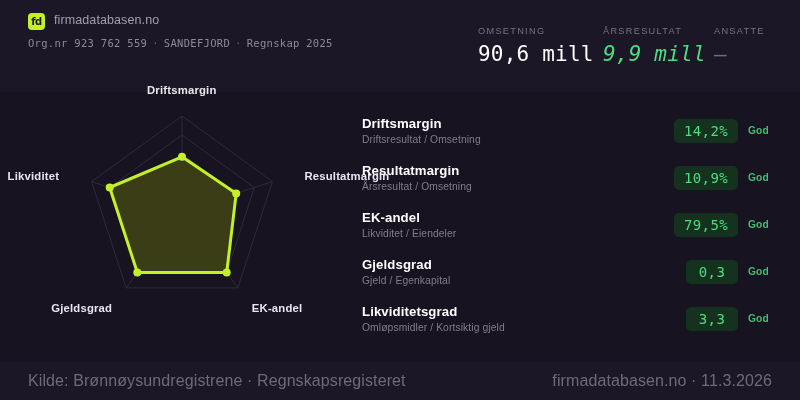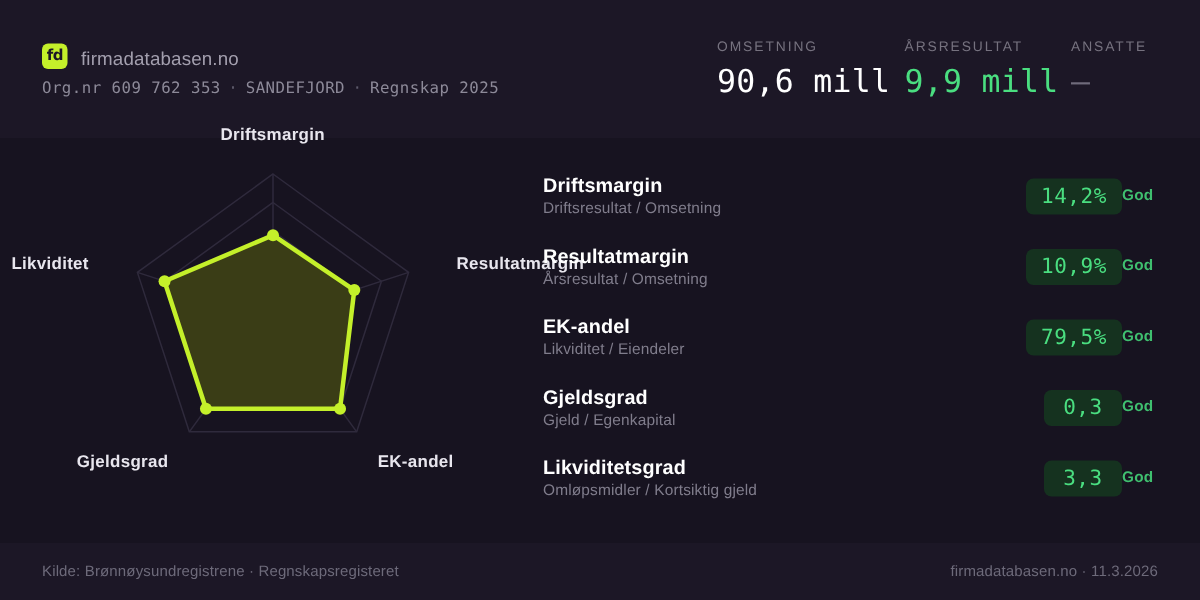--- a/index.html
+++ b/index.html
@@ -16,21 +16,21 @@
   }
 
   
   .header {
     position: absolute; left: 0; top: 0;
     width: 800px; height: 92px;
     background: #1c1726;
     display: flex; align-items: flex-start;
     padding: 13px 28px 0 28px;
   }
-  .brand-row { display: flex; align-items: flex-end; gap: 9px; margin-top: 16px; }
+  .brand-row { display: flex; align-items: flex-start; gap: 9px; }
   .logo-mark {
     width: 17px; height: 17px; border-radius: 4px;
     background: #c4f02a;
     color: #1c1726;
     font-family: "DejaVu Sans", sans-serif;
     font-size: 10px; font-weight: 700;
     display: flex; align-items: center; justify-content: center;
     letter-spacing: -0.4px;
   }
   .brand-name {
@@ -63,21 +63,21 @@
     font-family: "Liberation Sans", sans-serif;
   }
   .kpi-value {
     margin-top: 6px;
     font-family: "DejaVu Sans Mono", monospace;
     font-size: 21px; font-weight: 400;
     letter-spacing: 0.2px;
     white-space: nowrap;
   }
   .kpi-value.white { color: #ffffff; }
-  .kpi-value.green { color: #4ade80; }
+  .kpi-value.green { color: #4ade80; font-style: italic; }
   .kpi-value.dim   { color: #6f6b7b; }
   .kpi-omsetning { width: 124px; }
   .kpi-arsresultat { width: 110px; }
   .kpi-ansatte { width: 60px; }
 
   
   .body-area {
     position: absolute; left: 0; top: 76px;
     width: 640px; height: 270px;
   }
@@ -110,21 +110,21 @@
   .metric-texts { flex: 1 1 auto; }
   .metric-name {
     color: #ffffff; font-size: 13.2px; font-weight: 700;
     letter-spacing: 0.1px;
   }
   .metric-formula {
     margin-top: 3px;
     color: #807d8c; font-size: 10.3px; letter-spacing: 0.1px;
   }
   .metric-right {
-    display: flex; align-items: center; 
+    display: flex; align-items: center; gap: 10px;
     flex: 0 0 auto;
   }
   .metric-badge {
     background: #15321f;
     border-radius: 5px;
     padding: 4px 9px;
     min-width: 64px;
     text-align: center;
     font-family: "DejaVu Sans Mono", monospace;
     font-size: 14px;
@@ -141,36 +141,36 @@
   
   .footer {
     position: absolute; left: 0; bottom: 0;
     width: 800px; height: 38px;
     background: #1c1726;
     display: flex; align-items: center;
     justify-content: space-between;
     padding: 0 28px;
   }
   .footer-text {
-    color: #6d6a7a; font-size: 10px; letter-spacing: 0.1px; text-align: center;
+    color: #6d6a7a; font-size: 16px; letter-spacing: 0.1px; text-align: center;
   }
 </style>
 </head>
 <body>
 
 <div id="app">
 
   <div class="header">
     <div>
       <div class="brand-row">
         <div class="logo-mark">fd</div>
         <div class="brand-name">firmadatabasen.no</div>
       </div>
       <div class="company-meta">
-        <span>Org.nr 609 762 353</span><span class="meta-sep">·</span><span>SANDEFJORD</span><span class="meta-sep">·</span><span>Regnskap 2025</span>
+        <span>Org.nr 923 762 559</span><span class="meta-sep">·</span><span>SANDEFJORD</span><span class="meta-sep">·</span><span>Regnskap 2025</span>
       </div>
     </div>
 
     <div class="kpi-strip">
       <div class="kpi kpi-omsetning">
         <div class="kpi-label">OMSETNING</div>
         <div class="kpi-value white">90,6 mill</div>
       </div>
       <div class="kpi kpi-arsresultat">
         <div class="kpi-label">ÅRSRESULTAT</div>

